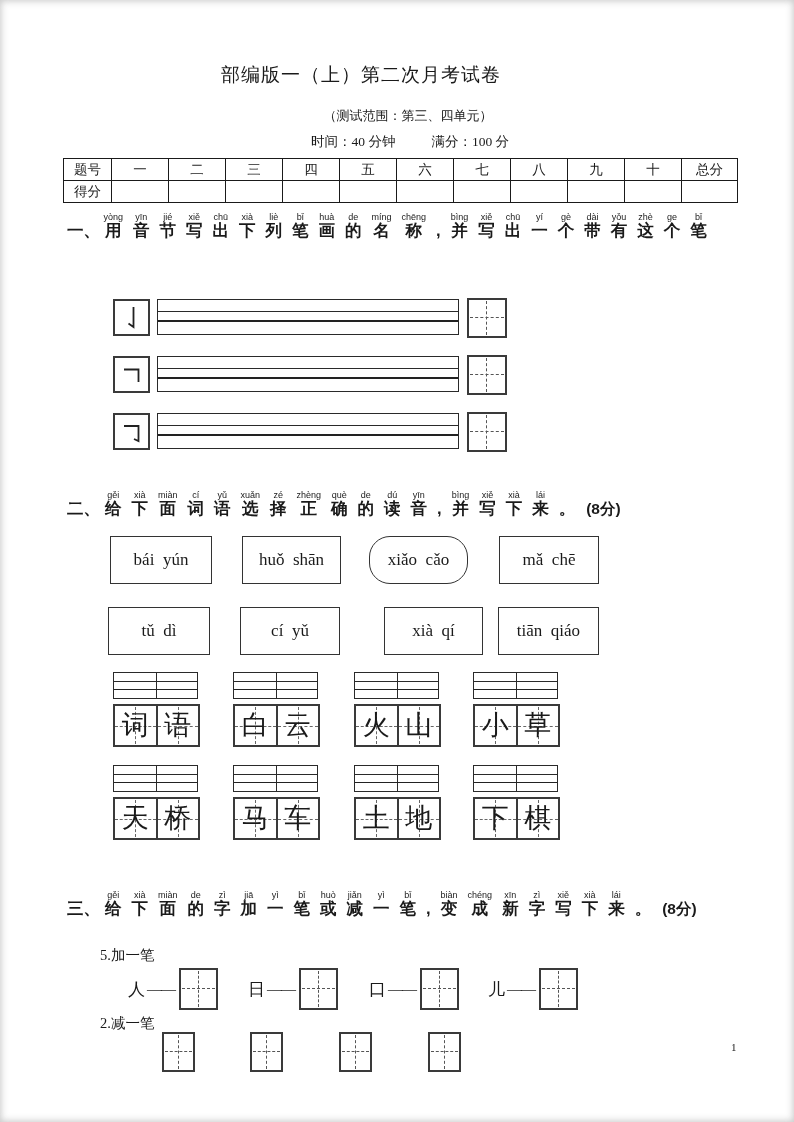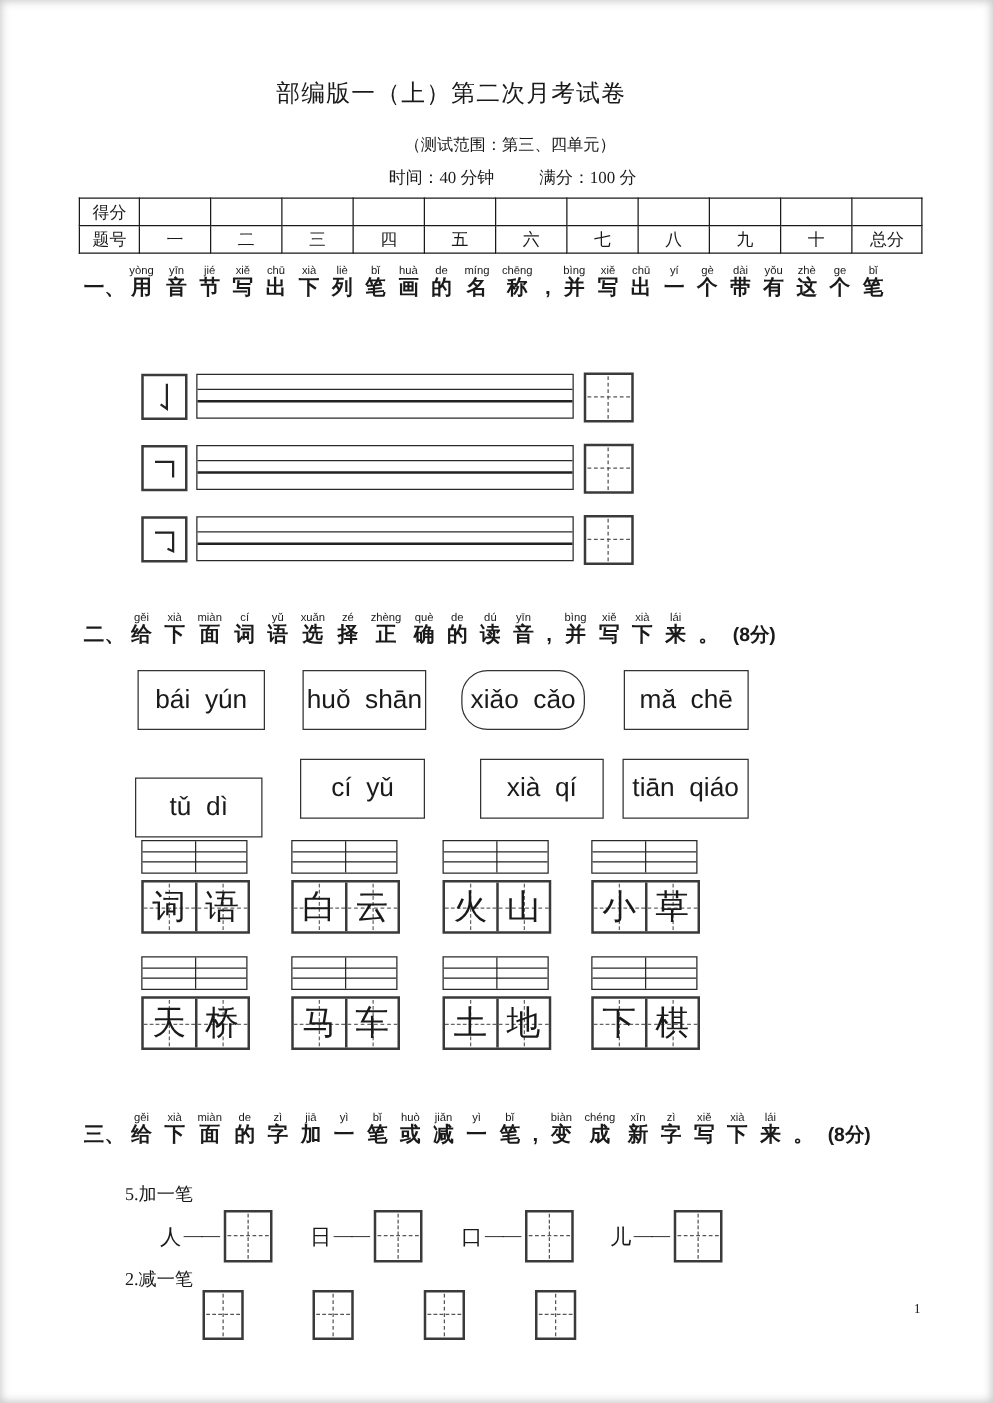--- a/index.html
+++ b/index.html
@@ -65,21 +65,21 @@
     border-left:1.6px dashed #555;
   }
   .tzg::after {
     content:""; position:absolute; left:1px; right:1px; top:50%; margin-top:-1px;
     border-top:1.6px dashed #555;
   }
   
   .opt {
     position:absolute; height:46px; border:1.6px solid #333; background:#fff;
     display:flex; align-items:center; justify-content:center;
-    font-family:Liberation Sans, sans-serif; font-size:21px; white-space:pre;
+    font-family:Liberation Serif, serif; font-size:17px; white-space:pre;
   }
   
   .pinyin-mini {
     position:absolute; width:83px; height:25px; border:1.5px solid #2a2a2a; background:#fff;
   }
   .pinyin-mini::before {
     content:""; position:absolute; left:0; right:0; top:30%; height:1px; background:#2a2a2a;
   }
   .pinyin-mini::after {
     content:""; position:absolute; left:0; right:0; top:62%; height:1.5px; background:#222;
@@ -131,47 +131,47 @@
       <col style="width:57px">
       <col style="width:57px">
       <col style="width:57px">
     <col style="width:57px">
       <col style="width:57px">
       <col style="width:57px">
       <col style="width:56px">
   </colgroup>
   <tbody>
       <tr>
-    <td>得分</td>
-    <td></td>
-        <td></td>
-    <td></td>
-        <td></td>
-    <td></td>
-        <td></td>
-    <td></td>
-        <td></td>
-    <td></td>
-        <td></td>
-    <td></td>
-  </tr>
-  <tr>
     <td>题号</td>
     <td>一</td>
     <td>二</td>
     <td>三</td>
     <td>四</td>
     <td>五</td>
     <td>六</td>
     <td>七</td>
     <td>八</td>
     <td>九</td>
     <td>十</td>
     <td>总分</td>
   </tr>
+  <tr>
+    <td>得分</td>
+    <td></td>
+        <td></td>
+    <td></td>
+        <td></td>
+    <td></td>
+        <td></td>
+    <td></td>
+        <td></td>
+    <td></td>
+        <td></td>
+    <td></td>
+  </tr>
 </tbody>
   </table>
 
 <div class="q-header" style="top:210px;">
   <div class="q-line"><span class="plain">一、</span><span><ruby>用<rt>yòng</rt></ruby><ruby>音<rt>yīn</rt></ruby><ruby>节<rt>jié</rt></ruby><ruby>写<rt>xiě</rt></ruby><ruby>出<rt>chū</rt></ruby><ruby>下<rt>xià</rt></ruby><ruby>列<rt>liè</rt></ruby><ruby>笔<rt>bǐ</rt></ruby><ruby>画<rt>huà</rt></ruby><ruby>的<rt>de</rt></ruby><ruby>名<rt>míng</rt></ruby><ruby>称<rt>chēng</rt></ruby><ruby>,<rt></rt></ruby><ruby>并<rt>bìng</rt></ruby><ruby>写<rt>xiě</rt></ruby><ruby>出<rt>chū</rt></ruby><ruby>一<rt>yí</rt></ruby><ruby>个<rt>gè</rt></ruby><ruby>带<rt>dài</rt></ruby><ruby>有<rt>yǒu</rt></ruby><ruby>这<rt>zhè</rt></ruby><ruby>个<rt>ge</rt></ruby><ruby>笔<rt>bǐ</rt></ruby></span></div>
 </div>
 
 <div class="stroke-box" style="left:113px; top:299px;">
   <svg class="stroke-glyph" width="33" height="33" viewBox="0 0 33 33">
     <path d="M18.5 6 L18.5 26 L13.5 22.5" fill="none" stroke="#222" stroke-width="1.8"></path>
@@ -198,21 +198,21 @@
 
 <div class="q-header" style="top:488px;">
   <div class="q-line"><span class="plain">二、</span><span><ruby>给<rt>gěi</rt></ruby><ruby>下<rt>xià</rt></ruby><ruby>面<rt>miàn</rt></ruby><ruby>词<rt>cí</rt></ruby><ruby>语<rt>yǔ</rt></ruby><ruby>选<rt>xuǎn</rt></ruby><ruby>择<rt>zé</rt></ruby><ruby>正<rt>zhèng</rt></ruby><ruby>确<rt>què</rt></ruby><ruby>的<rt>de</rt></ruby><ruby>读<rt>dú</rt></ruby><ruby>音<rt>yīn</rt></ruby><ruby>,<rt></rt></ruby><ruby>并<rt>bìng</rt></ruby><ruby>写<rt>xiě</rt></ruby><ruby>下<rt>xià</rt></ruby><ruby>来<rt>lái</rt></ruby><ruby>。<rt></rt></ruby></span><span class="pts">(8分)</span></div>
 </div>
 
 <div class="opt" style="left:110px; top:536px; width:100px;">bái  yún</div>
 <div class="opt" style="left:242px; top:536px; width:97px;">huǒ  shān</div>
 <div class="opt" style="left:369px; top:536px; width:97px;border-radius:21px;">xiǎo  cǎo</div>
 <div class="opt" style="left:499px; top:536px; width:98px;">mǎ  chē</div>
 
-<div class="opt" style="left:108px; top:622px; width:100px;">tǔ  dì</div>
+<div class="opt" style="left:108px; top:607px; width:100px;">tǔ  dì</div>
 <div class="opt" style="left:240px; top:607px; width:98px;">cí  yǔ</div>
 <div class="opt" style="left:384px; top:607px; width:97px;">xià  qí</div>
 <div class="opt" style="left:498px; top:607px; width:99px;">tiān  qiáo</div>
 
 <div class="pinyin-mini" style="left:113px; top:672px;">
     <div class="vline"></div>
   </div>
 <div class="word-grid" style="left:113px; top:704px;">
   <div class="wcell">
       <span>词</span>

